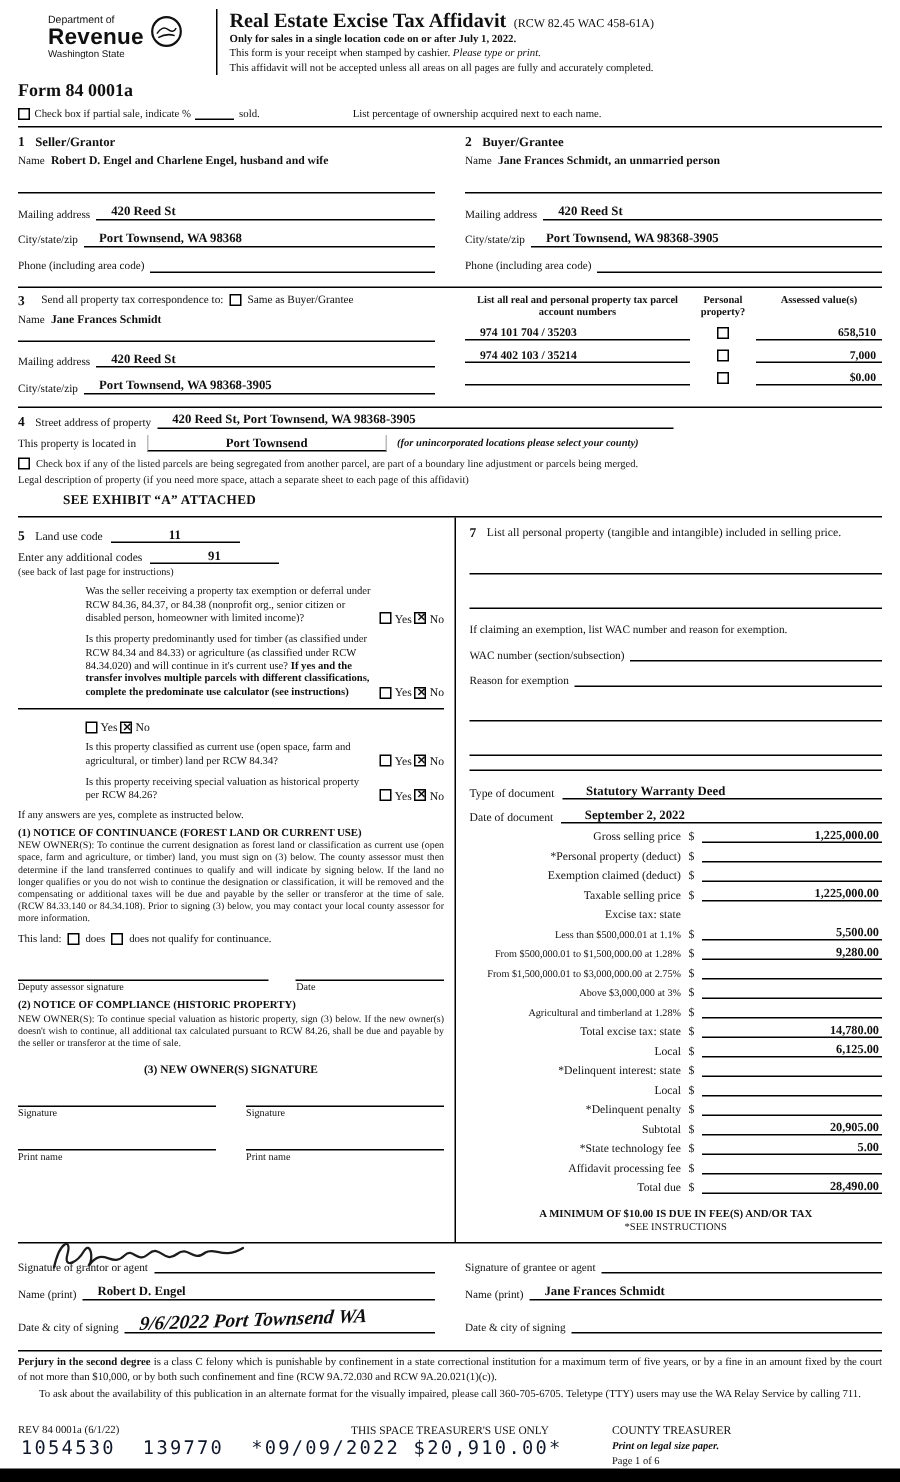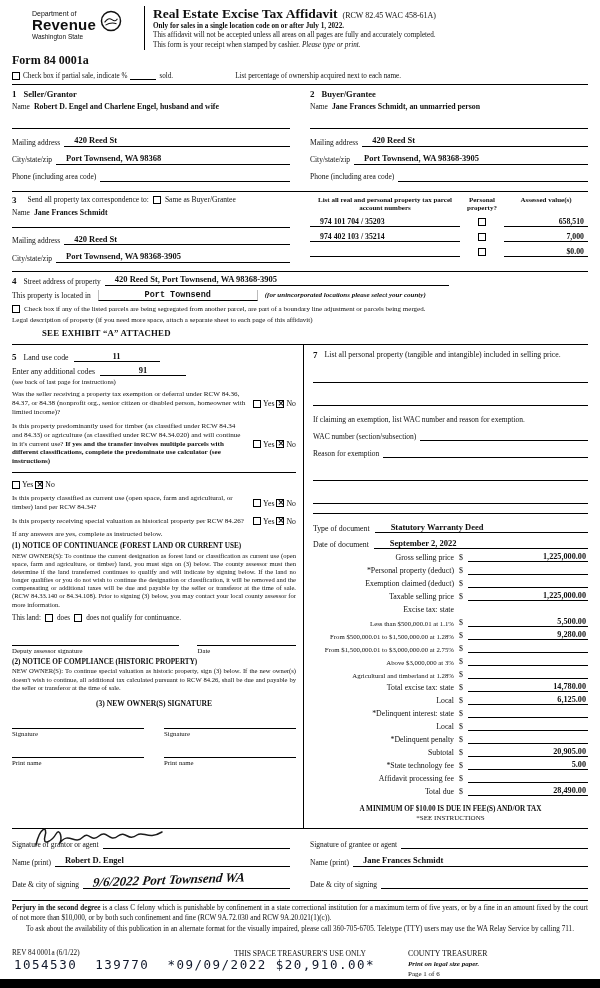--- a/index.html
+++ b/index.html
@@ -56,37 +56,37 @@
 .pt-row{display:flex;align-items:flex-end;margin-top:5px;}
 .pt-num{width:150px;border-bottom:1px solid #000;font-weight:bold;font-size:7.8px;padding-left:10px;min-height:10px;}
 .pt-cb{flex:1;text-align:center;}
 .pt-val{width:84px;border-bottom:1px solid #000;font-weight:bold;font-size:7.8px;text-align:right;padding-right:4px;min-height:10px;}
 
 
 .sec4{border-top:1px solid #000;padding:3px 0 5px;}
 .s4row1{display:flex;align-items:flex-end;}
 .locrow{display:flex;align-items:center;margin-top:4px;gap:7px;}
 .loclbl{font-size:7.5px;}
-.locval{width:160px;border-bottom:1px solid #000;border-left:1px solid #bbb;border-right:1px solid #bbb;text-align:center;font-weight:bold;font-size:8.5px;min-height:10px;font-family:Liberation Mono, monospace;}
+.locval{width:160px;border-bottom:1px solid #000;border-left:1px solid #bbb;border-right:1px solid #bbb;text-align:center;font-weight:bold;font-size:8.5px;min-height:10px;}
 .locnote{font-size:7px;font-weight:bold;font-style:italic;}
 .seg-row{display:flex;gap:4px;font-size:7px;margin-top:4px;align-items:flex-start;line-height:1.2;}
 .legal-lbl{font-size:7px;margin-top:3px;}
 .exhibit{font-size:8.8px;font-weight:bold;margin:4px 0 1px 30px;letter-spacing:.2px;}
 
 
 .cols57{display:grid;grid-template-columns:292px 1fr;border-top:1px solid #000;}
 .col-left{border-right:1px solid #000;padding:3px 7px 6px 0;}
 .col-right{padding:3px 0 6px 9px;}
 
 
 .s5row{display:flex;align-items:flex-end;margin-top:3px;}
 .s5lbl{font-size:7.8px;white-space:nowrap;margin-right:5px;}
 .s5ul{width:86px;border-bottom:1px solid #000;font-weight:bold;font-size:8.5px;text-align:center;min-height:10px;}
 .seeback{font-size:6.8px;margin-top:2px;}
-.qrow{display:flex;gap:6px;margin-top:5px;align-items:center;}
+.qrow{display:flex;gap:6px;margin-top:5px;align-items:flex-end;margin-left:45px;}
 .qtext{flex:1;font-size:7.1px;line-height:1.25;}
 .qtext b{font-weight:bold;}
 
 
 .sec6{border-top:1px solid #000;margin-top:6px;padding-top:2px;}
 .ifyes{font-size:7.1px;margin-top:4px;}
 .notice-title{font-size:7.2px;font-weight:bold;margin-top:4px;line-height:1.2;}
 .notice-body{font-size:6.6px;line-height:1.24;text-align:justify;margin-top:1px;}
 .landrow{display:flex;align-items:center;gap:4px;font-size:7.2px;margin-top:5px;}
 .dep-row{display:flex;gap:18px;margin-top:14px;}
@@ -160,22 +160,22 @@
             <path d="M6 16.5 Q12 13 18 15" fill="none" stroke="#111" stroke-width="1.1"></path>
           </svg>
       </div>
     </div>
     <div class="hdr-main">
       <div class="title-line">
         <span class="title">Real Estate Excise Tax Affidavit</span>
         <span class="rcw">(RCW 82.45 WAC 458-61A)</span>
       </div>
       <div class="hnote b">Only for sales in a single location code on or after July 1, 2022.</div>
+      <div class="hnote"><span>This form is your receipt when stamped by cashier.</span> <i>Please type or print.</i></div>
       <div class="hnote">This affidavit will not be accepted unless all areas on all pages are fully and accurately completed.</div>
-      <div class="hnote"><span>This form is your receipt when stamped by cashier.</span> <i>Please type or print.</i></div>
     </div>
   </div>
 
   <div class="formnum">Form 84 0001a</div>
   <div class="partial-row">
     <span class="cb"></span>
     <span>Check box if partial sale, indicate %</span>
     <span class="partial-ul"></span>
     <span>sold.</span>
     <span class="partial-gap"></span>

